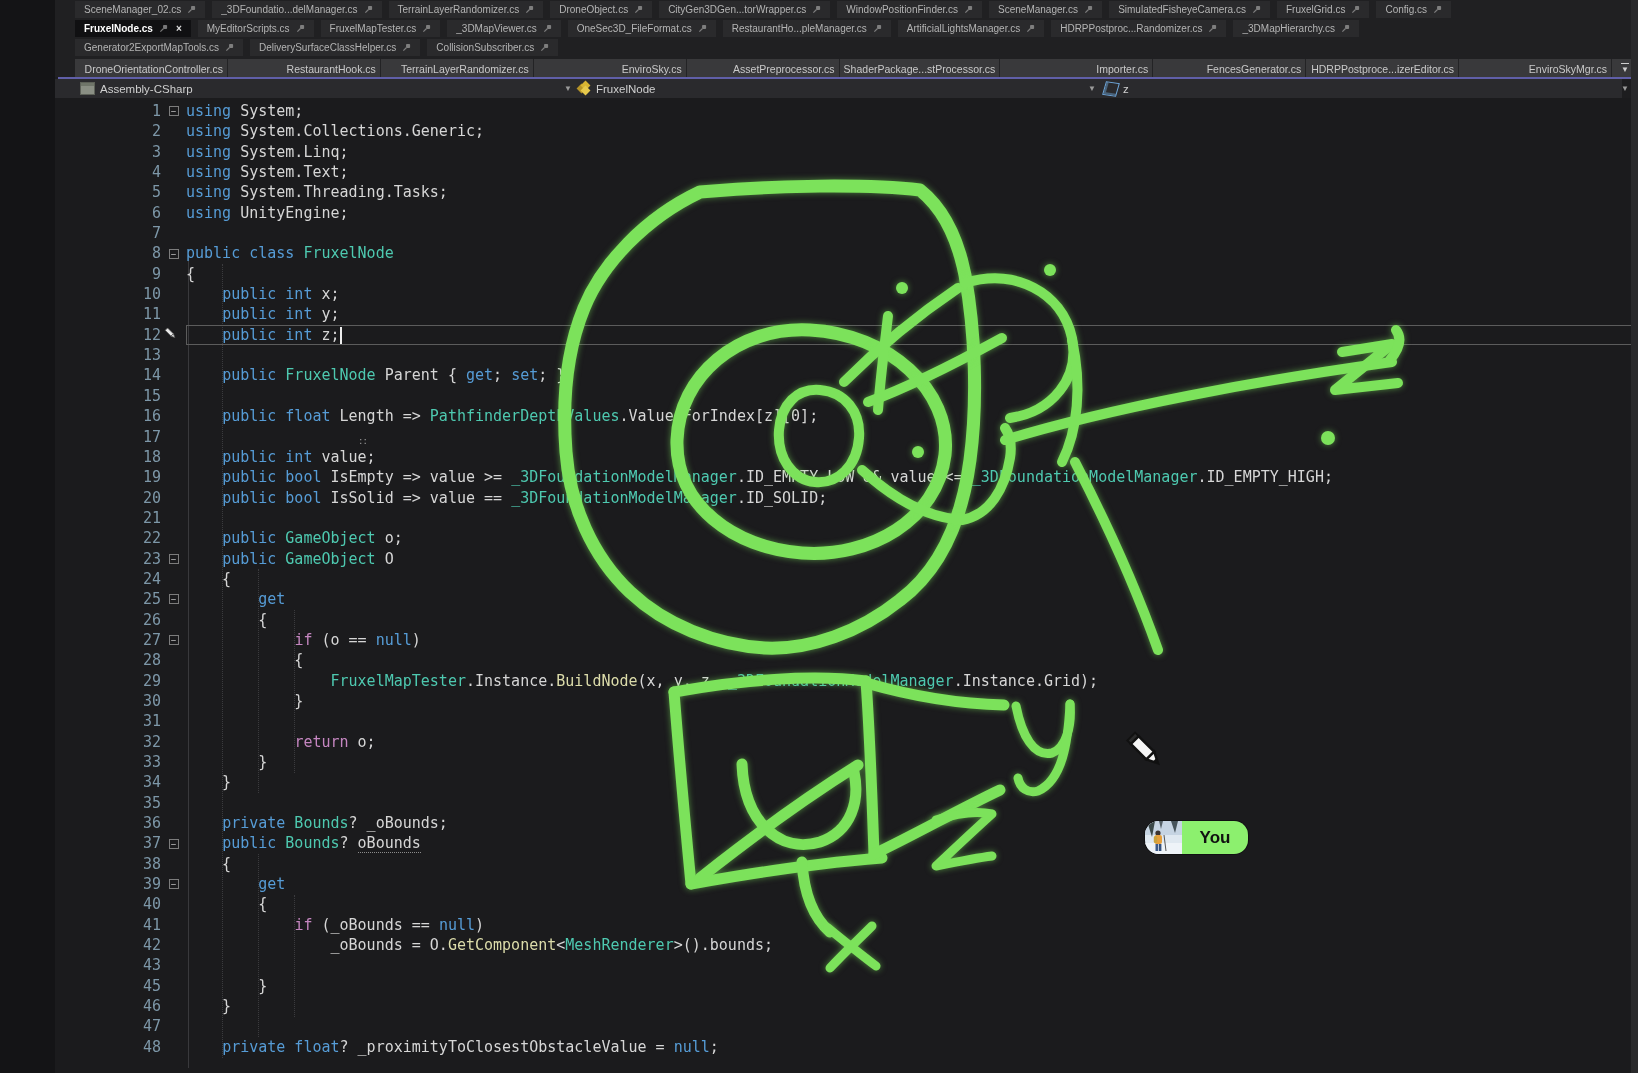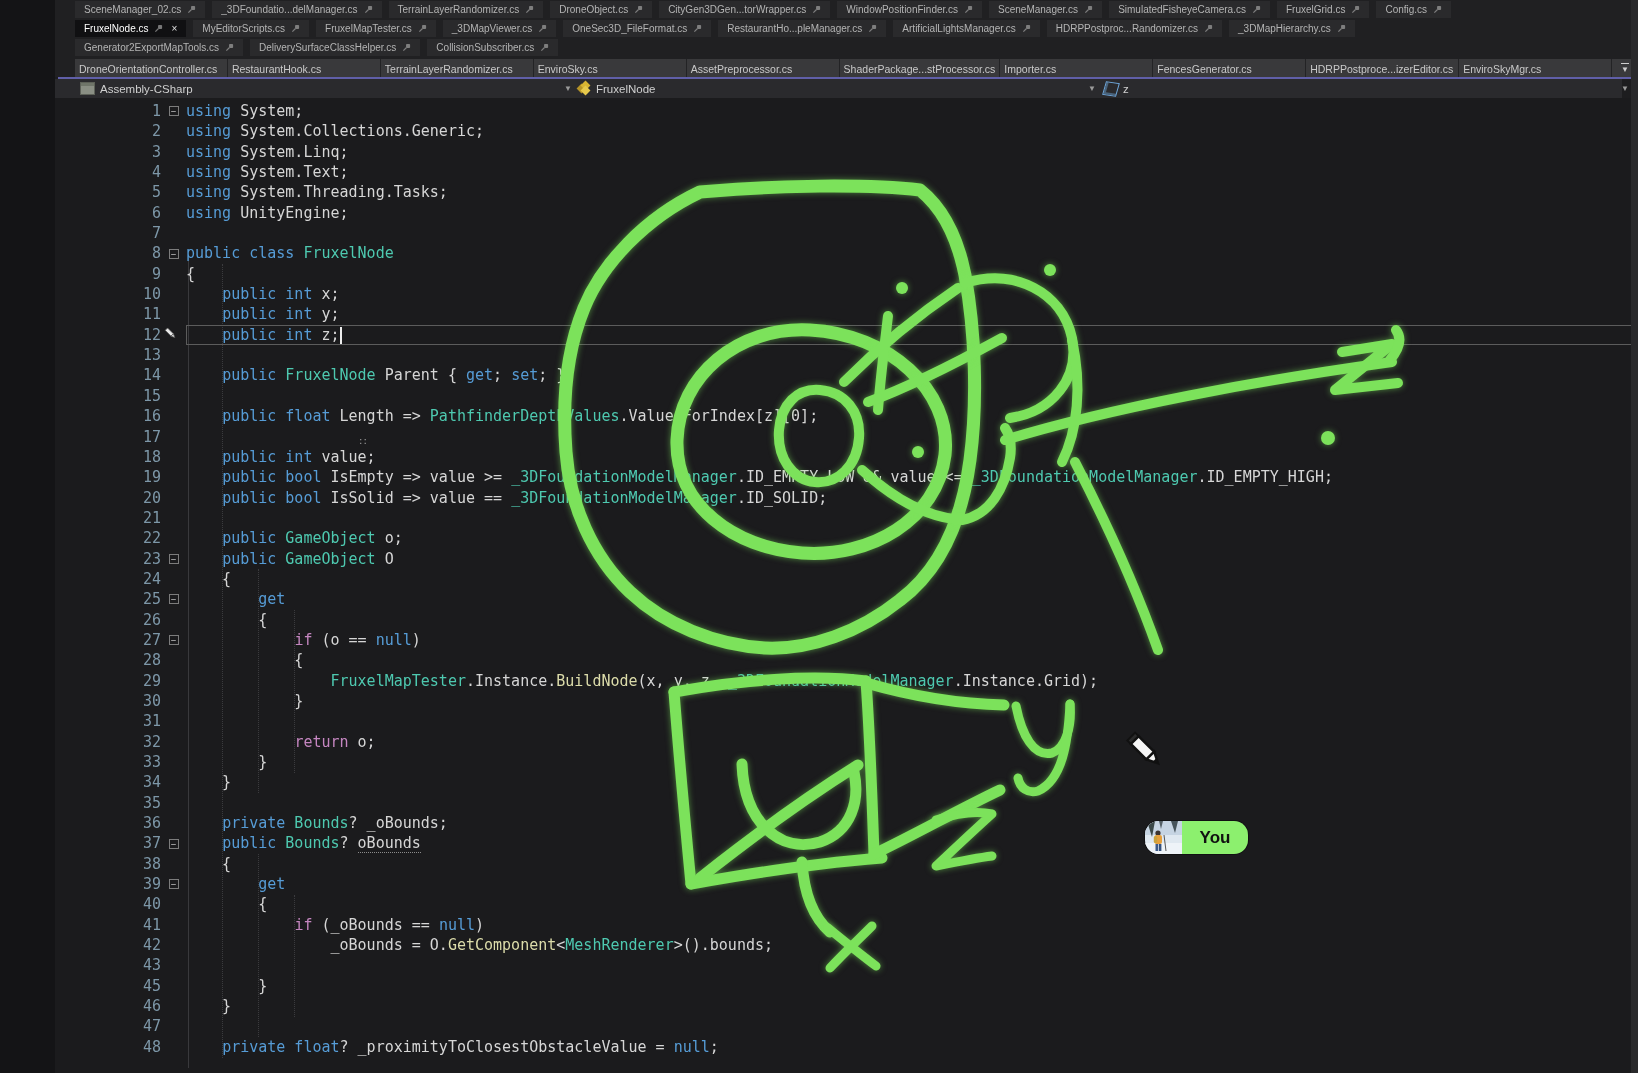--- a/index.html
+++ b/index.html
@@ -11,22 +11,22 @@
         color:#c2c2c2;font-size:11px;writing-mode:vertical-rl;text-align:left;
         padding-top:8px;box-sizing:border-box;letter-spacing:.3px;}
   
   .main{position:absolute;left:55px;top:0;right:0;bottom:0;background:#1d1d1f;}
   
   .tabrows{position:absolute;left:0;top:0;right:0;height:77px;background:#202022;}
   .trow{display:flex;align-items:stretch;height:19px;padding-left:20px;gap:7px;}
   .trow.plain{gap:0;padding-right:0;}
   .tab{display:flex;align-items:center;gap:6px;background:#2a2a2c;color:#b4b4b4;
        font-size:10px;padding:0 9px;margin-top:1px;height:17px;white-space:nowrap;cursor:default;}
-  .tab.active{background:#101012;color:#ffffff;font-weight:normal;}
-  .trow.plain .tab{flex:1 1 0;justify-content:flex-start;background:#39393b;color:#c9c9c9;
+  .tab.active{background:#101012;color:#ffffff;font-weight:bold;}
+  .trow.plain .tab{flex:1 1 0;justify-content:flex-end;background:#39393b;color:#c9c9c9;
        font-size:10.5px;margin-top:2px;height:20px;border-right:1px solid #232325;padding:0 4px;}
   .pin{display:inline-flex;opacity:.75;}
   .closex{font-size:10px;color:#e0e0e0;margin-left:2px;}
   .overflow-btn{flex:0 0 26px;display:flex;align-items:center;justify-content:center;
        color:#cfcfcf;font-size:8px;margin-top:2px;background:#39393b;height:18px;}
   .overflow-btn i{font-style:normal;border-top:1px solid #cfcfcf;padding-top:1px;}
   .accent{position:absolute;left:3px;right:0;top:77px;height:2px;background:var(--accent,#605fa8);}
   
   .crumbbar{position:absolute;left:0;top:79px;right:16px;height:19px;background:#2a2a2d;
             color:#cfcfcf;font-size:11.5px;}

